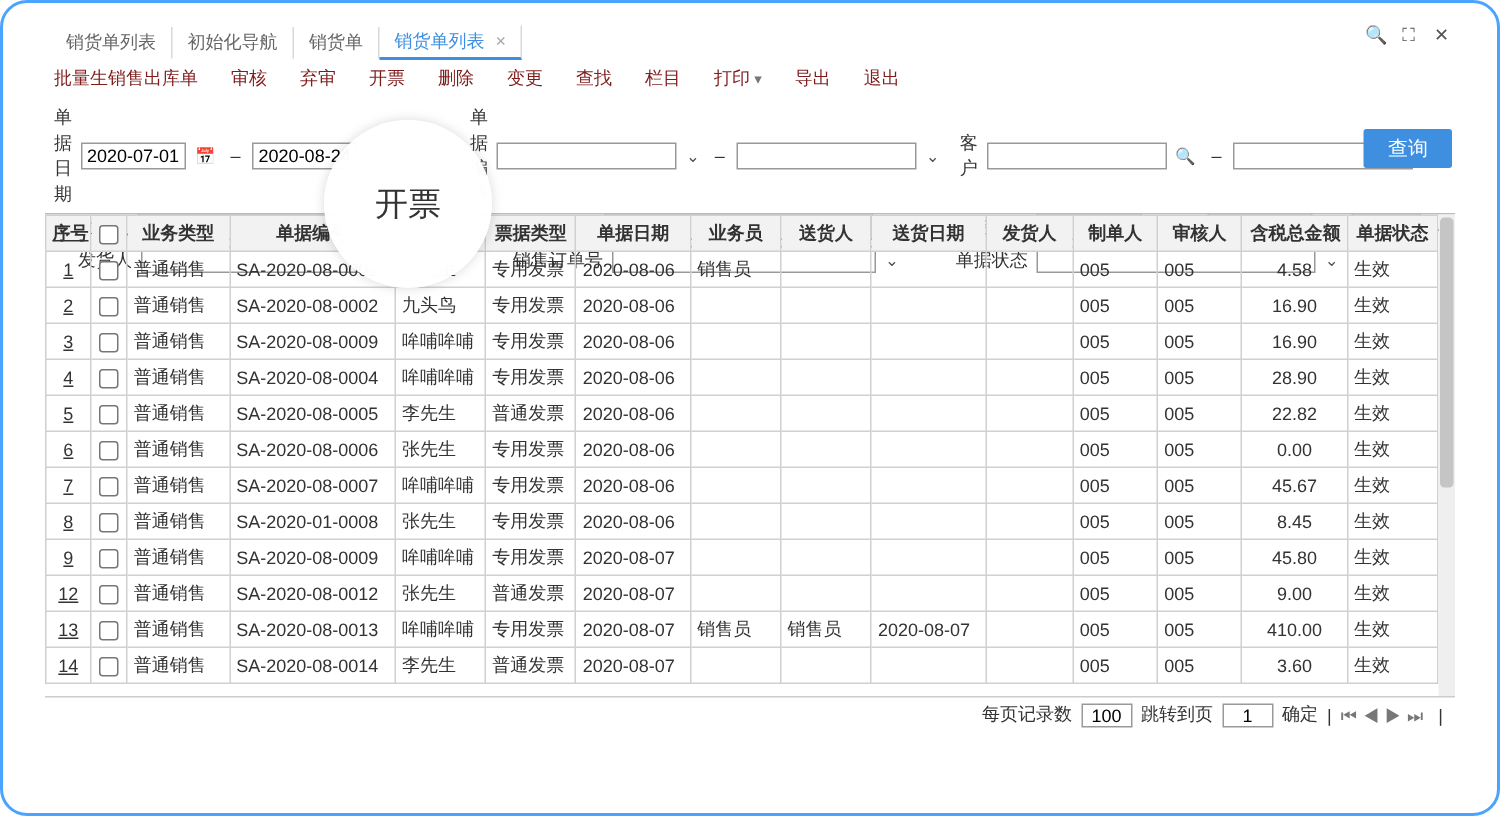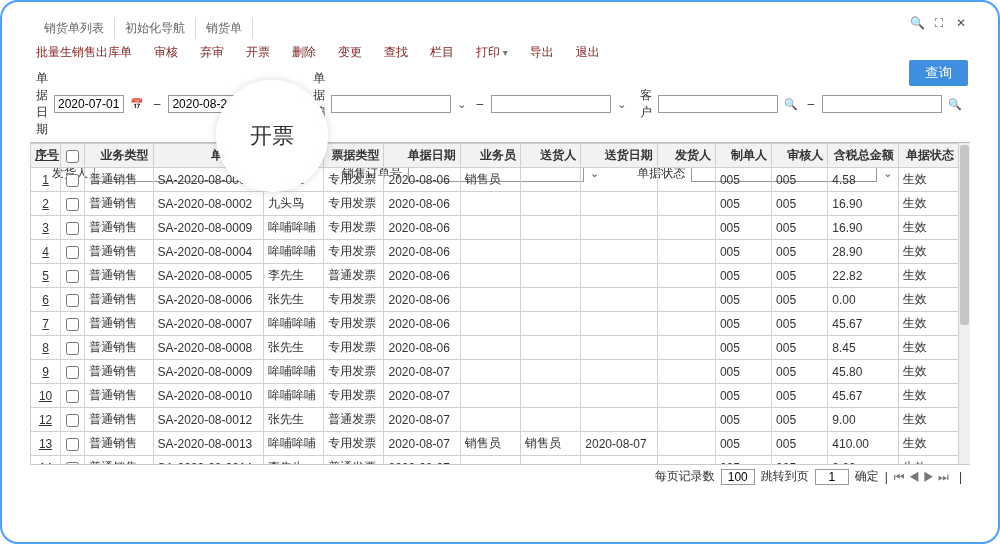--- a/index.html
+++ b/index.html
@@ -21,50 +21,54 @@
 .filters { padding: 4px 6px 2px; }
 .filters-row { display: flex; align-items: center; margin-bottom: 4px; gap: 4px; }
 .lbl { width: 52px; text-align: right; margin-right: 2px; color: #333;}
 .inp { border: 1px solid #999; height: 18px; padding: 0 3px; font-size: 12px; background:#fff; }
 .inp.sm { width: 70px;}
 .inp.md { width: 120px;}
 .inp.lg { width: 158px;}
 .inp.xl { width: 186px;}
 .dash { padding: 0 4px; color:#333;}
 .icn { color:#555; font-size:11px; padding:0 2px;}
-.btn-query { background:#3e8fe0; color:#fff; border:none; padding: 4px 16px; border-radius:2px; cursor:pointer; position:absolute; right:2px; top:44px;}
+.btn-query { background:#3e8fe0; color:#fff; border:none; padding: 4px 16px; border-radius:2px; cursor:pointer; position:absolute; right:2px; top:70px;}
 
 .circle { position:absolute; width:112px; height:112px; border-radius:50%; background: radial-gradient(circle,#fff 0%,#fff 60%, rgba(255,255,255,0.85) 100%); box-shadow: 0 0 8px rgba(0,0,0,0.15); left:186px; top:64px; display:flex; align-items:center; justify-content:center; font-size:22px; color:#333; z-index: 50;}
 
 .tbl-wrap { position:absolute; top:126px; left:0; right:0; bottom:40px;  border-top:1px solid #bbb;}
 .tbl-scroll { position:absolute; top:0; left:0; right:11px; bottom:0; overflow:hidden;}
 table { border-collapse: collapse; width: 100%; table-layout: fixed;}
 th, td { border: 1px solid #d0d0d0; padding: 3px 4px; height: 22px; font-size:12px; color:#333; white-space:nowrap; overflow:hidden;}
-th { background:#f2f2f2; font-weight:bold; text-align:right;}
-td.num { text-align:left; }
+th { background:#f2f2f2; font-weight:bold; text-align:center;}
+td.num { text-align:center; }
 td.ctr, th.ctr { text-align:center;text-decoration:underline;}
 input[type=checkbox]{ vertical-align:middle;}
 
 .vscroll { position:absolute; top:0; right:0; width:11px; bottom:0; background:#efefef;}
 .vscroll .thumb { position:absolute; left:1px; right:1px; top:2px; height:180px; background:#c5c5c5; border-radius:3px;}
 
 .pager { position:absolute; left:0; right:0; bottom:0; height:24px; background:#fff; border-top:1px solid #ccc; display:flex; align-items:center; justify-content:flex-end; gap:6px; padding:0 8px; color:#333;}
 .pager input { border:1px solid #999; height:16px; width:34px; text-align:center; font-size:12px;}
 .pager .icons { color:#777; letter-spacing:4px;}
 </style>
 </head>
 <body>
 
 <div class="frame">
   <div class="inner">
 
     <div class="tabs">
       <span class="tab">销货单列表</span>
       <span class="tab">初始化导航</span>
       <span class="tab">销货单</span>
+      <span class="tab active">
+        <span>销货单列表</span>
+        <span class="tab-close">×</span>
+      </span>
       <div class="win-icons">
         <span>🔍</span>
         <span>⛶</span>
         <span>✕</span>
       </div>
     </div>
 
     <div class="toolbar">
       <span>批量生销售出库单</span>
       <span>审核</span>
@@ -294,21 +298,21 @@
                 <td></td>
                 <td>005</td>
                 <td>005</td>
                 <td class="num">45.67</td>
                 <td>生效</td>
               </tr>
               <tr>
                 <td class="ctr">8</td>
                 <td class="ctr"><input type="checkbox" style=""></td>
                 <td>普通销售</td>
-                <td>SA-2020-08-0008</td>
+                <td>SA-2020-01-0008</td>
                 <td>张先生</td>
                 <td>专用发票</td>
                 <td>2020-08-06</td>
                 <td></td>
                 <td></td>
                 <td></td>
                 <td></td>
                 <td>005</td>
                 <td>005</td>
                 <td class="num">8.45</td>
@@ -322,37 +326,20 @@
                 <td>哞哺哞哺</td>
                 <td>专用发票</td>
                 <td>2020-08-07</td>
                 <td></td>
                 <td></td>
                 <td></td>
                 <td></td>
                 <td>005</td>
                 <td>005</td>
                 <td class="num">45.80</td>
-                <td>生效</td>
-              </tr>
-              <tr>
-                <td class="ctr">10</td>
-                <td class="ctr"><input type="checkbox" style=""></td>
-                <td>普通销售</td>
-                <td>SA-2020-08-0010</td>
-                <td>哞哺哞哺</td>
-                <td>专用发票</td>
-                <td>2020-08-07</td>
-                <td></td>
-                <td></td>
-                <td></td>
-                <td></td>
-                <td>005</td>
-                <td>005</td>
-                <td class="num">45.67</td>
                 <td>生效</td>
               </tr>
               <tr>
                 <td class="ctr">12</td>
                 <td class="ctr"><input type="checkbox" style=""></td>
                 <td>普通销售</td>
                 <td>SA-2020-08-0012</td>
                 <td>张先生</td>
                 <td>普通发票</td>
                 <td>2020-08-07</td>

